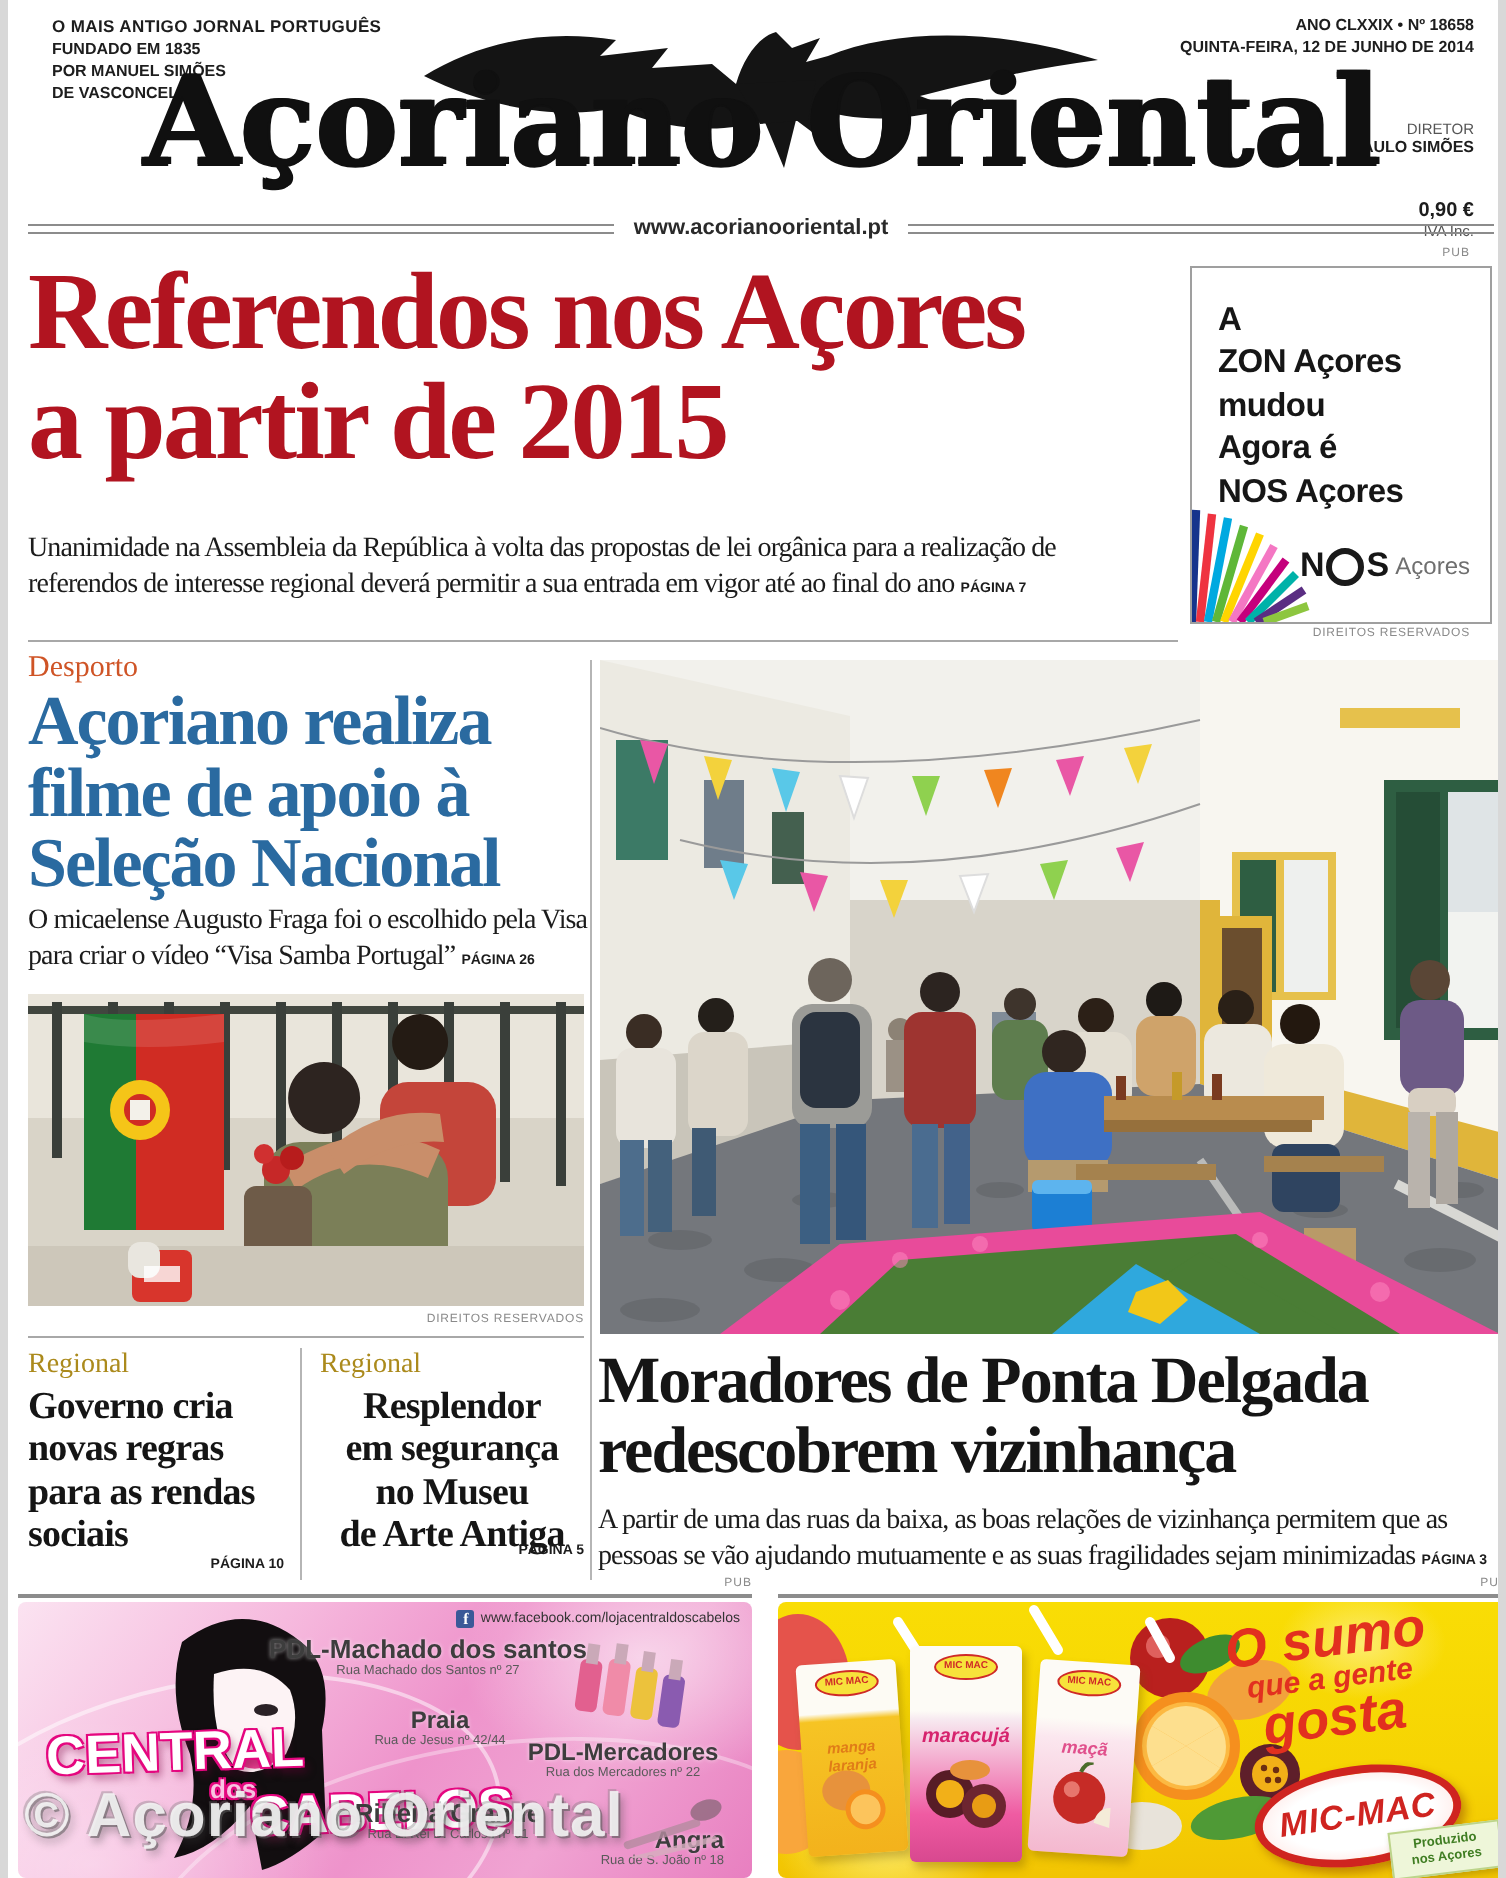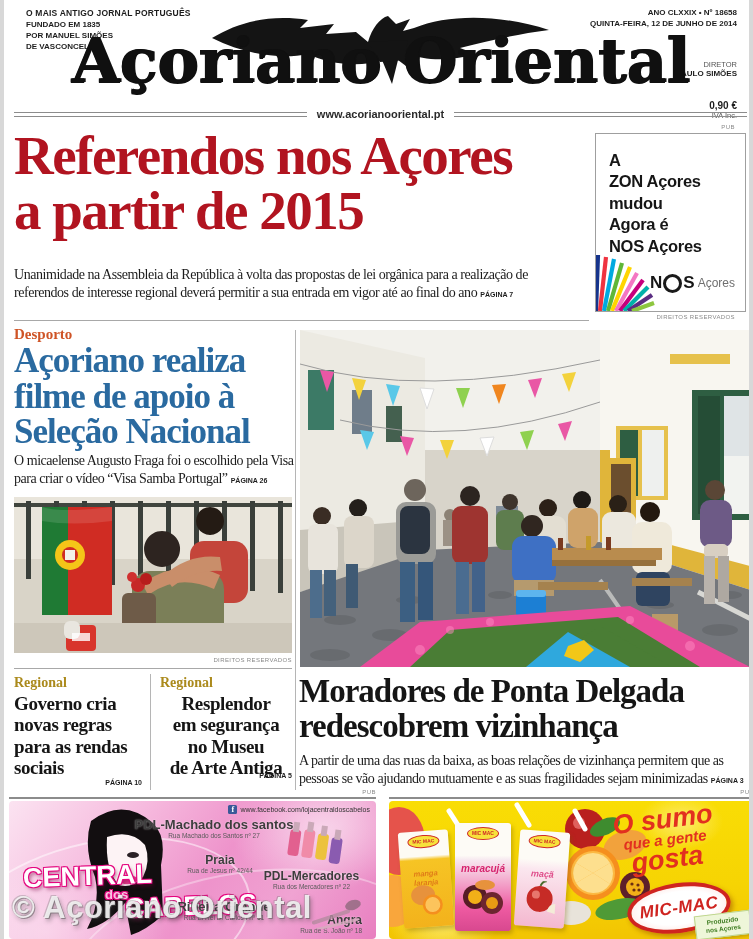--- a/index.html
+++ b/index.html
@@ -41,21 +41,21 @@
   .nos-text{position:absolute;left:13px;top:16px;font-family:"Liberation Sans",sans-serif;
       font-weight:bold;font-size:16.5px;line-height:1.3;color:#161616;letter-spacing:-0.3px;}
   .nos-logo{position:absolute;right:10px;bottom:18px;display:flex;align-items:center;
       font-family:"Liberation Sans",sans-serif;font-weight:bold;color:#161616;}
   .nos-logo .nl{font-size:17px;}
   .nos-ring{width:13px;height:13px;border:3.2px solid #1a1a1a;border-radius:50%;margin:0 1px;}
   .nos-region{font-size:12px;font-weight:normal;color:#6f6f6f;margin-left:3px;}
   .credit{font-family:"Liberation Sans",sans-serif;font-size:6px;color:#8a8a8a;letter-spacing:.4px;}
 
   
-  .kicker{font-weight:bold;font-size:15px;}
+  .kicker{font-weight:normal;font-size:15px;}
   .kick-desporto{color:#cf5426;}
   .kick-regional{color:#ab8a1c;}
   .desporto-h{left:10px;top:343px;width:284px;font-weight:bold;font-size:35px;line-height:1.02;
       letter-spacing:-1px;color:#2a6aa0;}
   .desporto-deck{left:10px;top:452px;width:286px;}
   .reg-h{font-weight:bold;font-size:19px;line-height:1.12;letter-spacing:-0.4px;color:#151515;}
   .viz-h{left:295px;top:674px;width:458px;font-weight:bold;font-size:33px;line-height:1.06;
       letter-spacing:-1px;color:#151515;}
   .viz-deck{left:295px;top:752px;width:458px;}
   .vline{border-left:1px solid #b5b5b5;width:0;}

